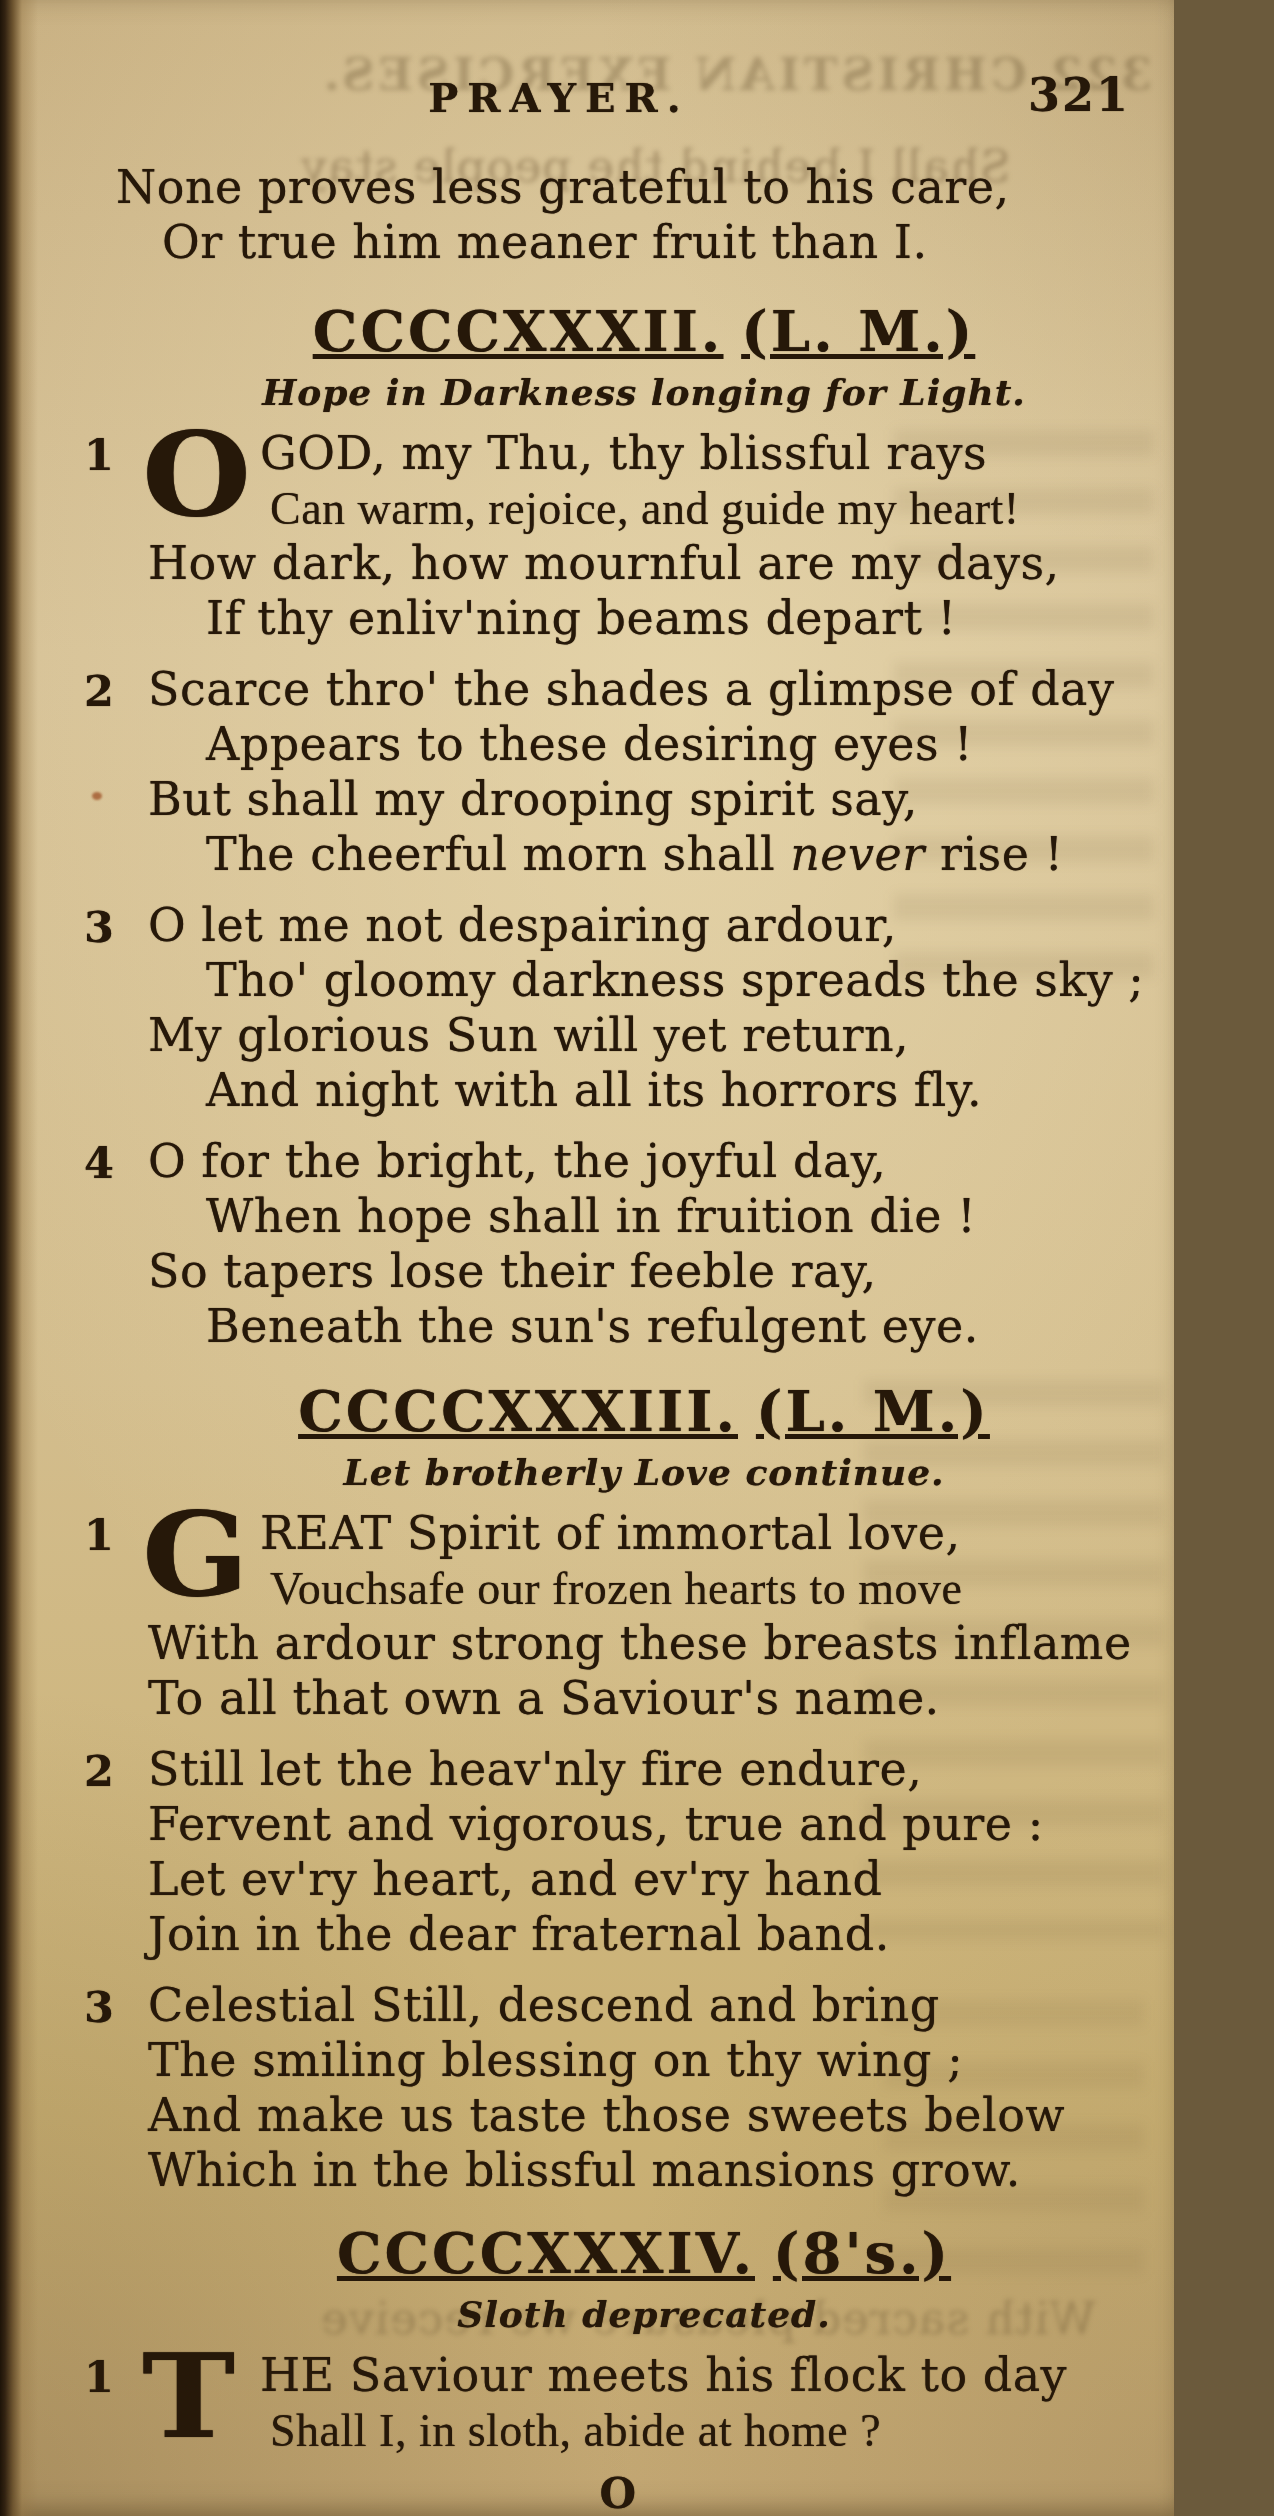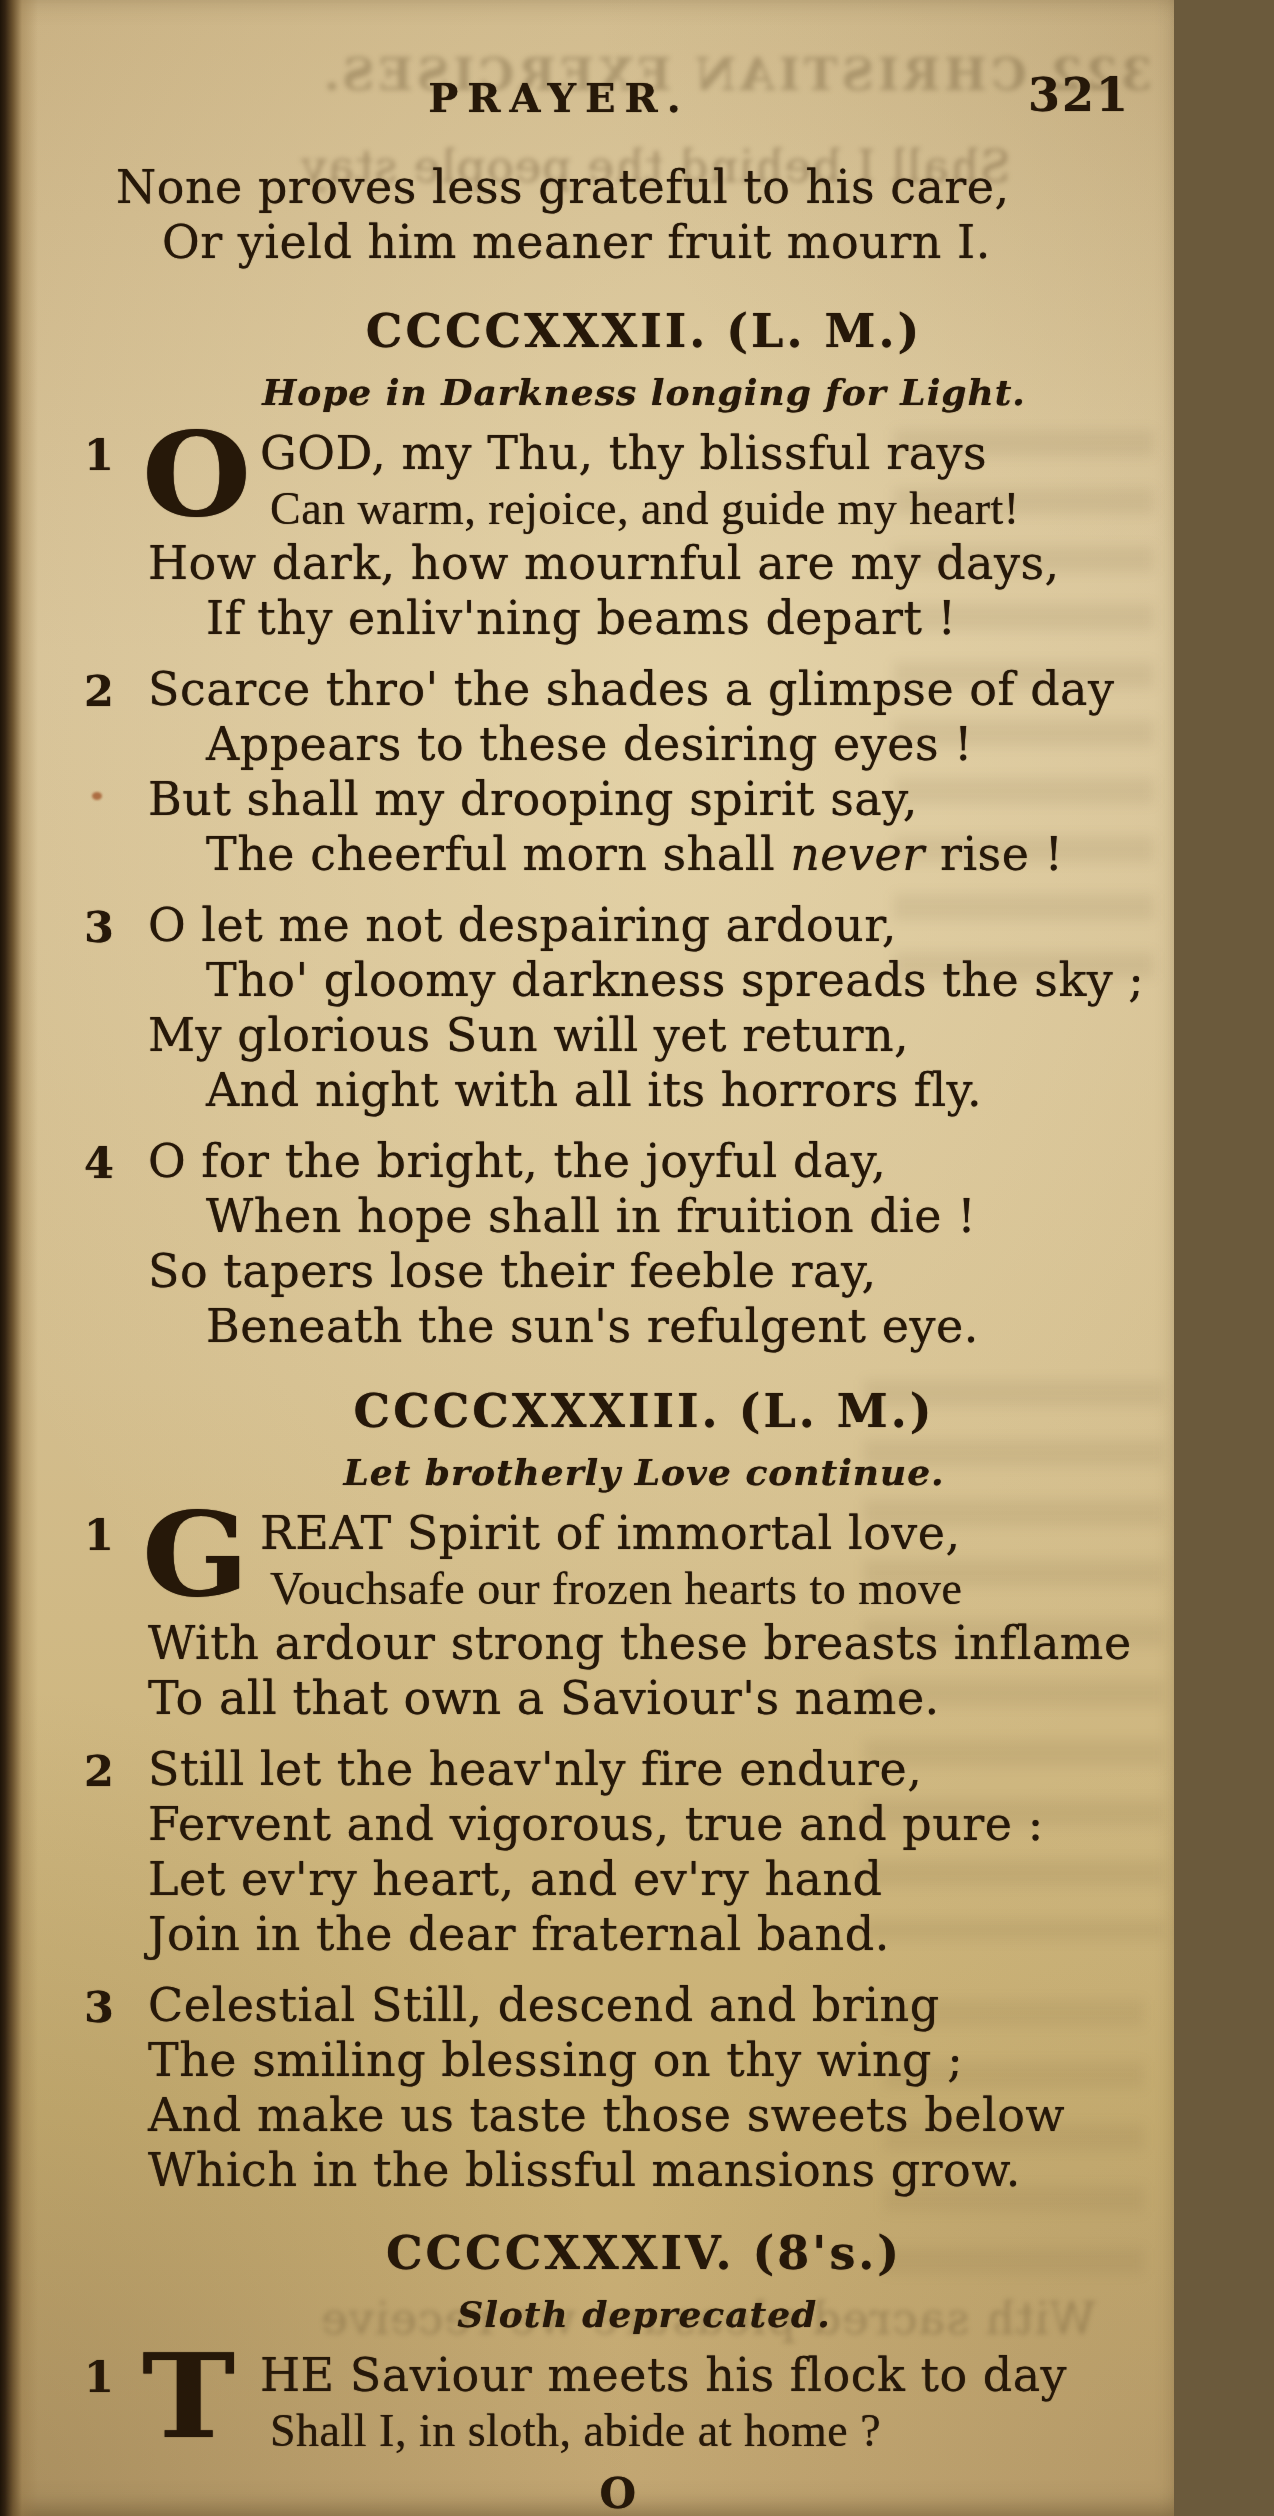--- a/index.html
+++ b/index.html
@@ -28,21 +28,21 @@
     text-align:center; font-weight:bold; font-size:40px; letter-spacing:9px;
     transform:translateX(-28px);
   }
   .pnum{ position:absolute; right:44px; top:-6px; font-weight:bold; font-size:46px; letter-spacing:2px;}
   .content{ position:absolute; left:148px; top:160px; width:1060px; font-size:46px; line-height:55px; letter-spacing:0.5px; }
   .line{ white-space:nowrap; }
   .indent{ padding-left:58px; }
   .couplet .line:nth-child(1){ margin-left:-32px; }
   .couplet .line:nth-child(2){ margin-left:14px; }
   .centered{ text-align:center; transform:translateX(-34px); }
-  .hymn-head{ margin-top:28px; font-size:46px; line-height:66px; font-weight:bold; letter-spacing:3px; }
+  .hymn-head{ margin-top:28px; font-size:56px; line-height:66px; font-weight:bold; letter-spacing:3px;text-decoration:underline; }
   .hymn-head .meter{ margin-left:18px; }
   .hymn-sub{ margin-top:4px; font-size:36px; line-height:48px; font-style:italic; font-weight:bold; letter-spacing:1px; }
   .verse{ position:relative; margin-top:16px; }
   .verse.first{ margin-top:10px; }
   .vnum{ position:absolute; left:-64px; top:2px; font-weight:bold; font-size:43px; }
   .dc-block{ position:relative; padding-left:112px; min-height:110px; }
   .dropcap{
     position:absolute; left:-6px; top:-8px;
     font-size:116px; line-height:112px; font-weight:bold;
     transform:scaleX(1.08); transform-origin:left top;
@@ -79,21 +79,21 @@
 
   <div class="header-row ink">
     <div class="ptitle">PRAYER.</div>
     <div class="pnum">321</div>
   </div>
 
   <div class="content ink">
 
     <div class="couplet">
       <div class="line">None proves less grateful to his care,</div>
-      <div class="line">Or yield him meaner fruit mourn I.</div>
+      <div class="line">Or true him meaner fruit than I.</div>
     </div>
 
     <div>
       <div class="hymn-head centered">
         <span>CCCCXXXII.</span><span class="meter">(L. M.)</span>
       </div>
       <div class="hymn-sub centered">Hope in Darkness longing for Light.</div>
 
       <div class="verse first">
         <span class="vnum">1</span>

